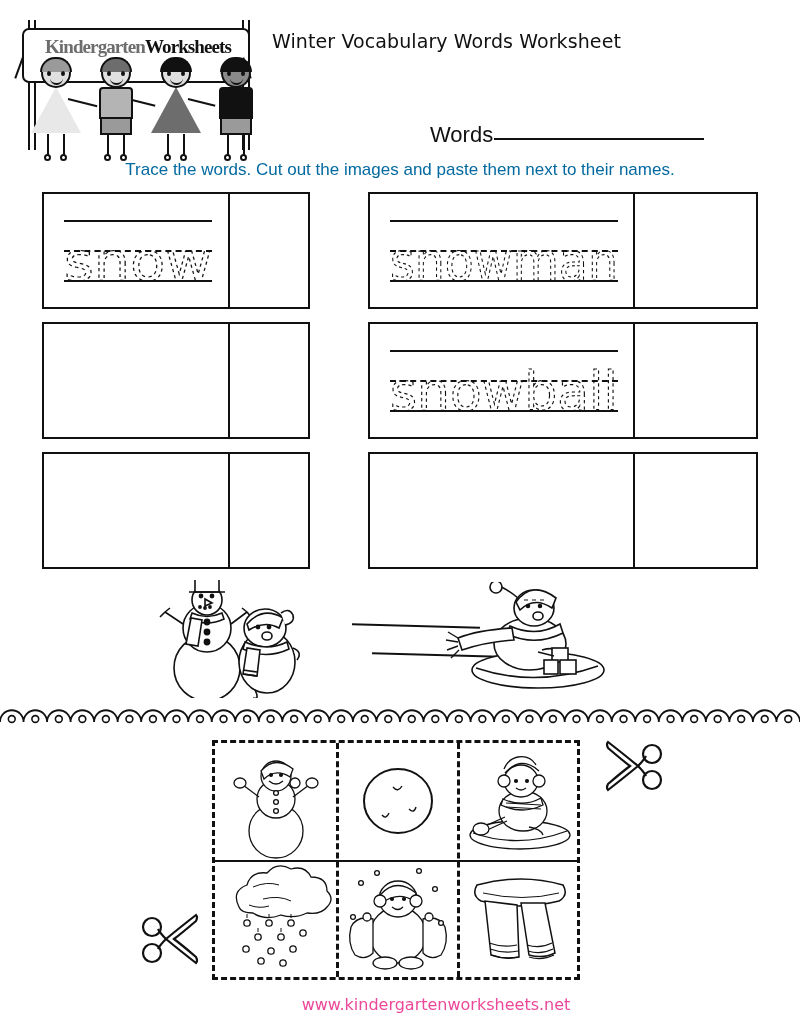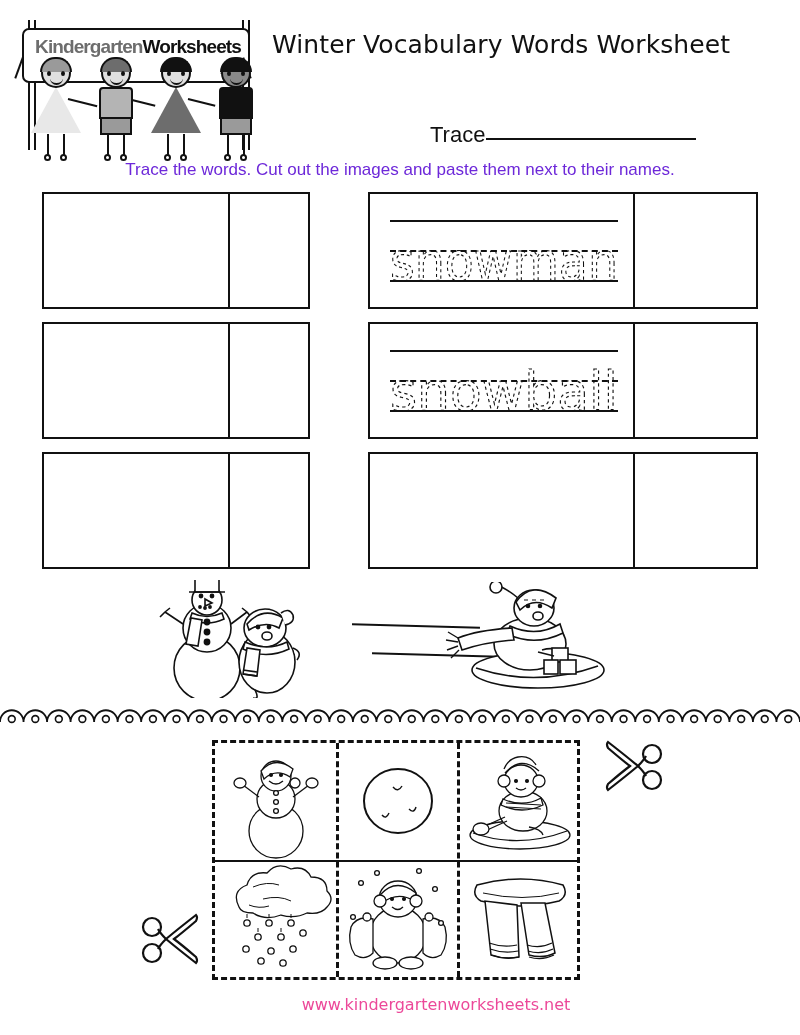--- a/index.html
+++ b/index.html
@@ -35,21 +35,21 @@
     border: 2px solid #111;
     border-radius: 7px;
     background: #fff;
     box-sizing: border-box;
   }
   #logo-text {
     position: absolute;
     left: 0; top: 6px;
     width: 228px;
     text-align: center;
-    font-family: Liberation Sans, sans-serif;
+    font-family: Liberation Serif, serif;
     font-size: 19px;
     font-weight: bold;
     letter-spacing: -0.9px;
     white-space: nowrap;
   }
   #logo-text .kg { color: #6d6d6d; }
   #logo-text .ws { color: #111; }
   #logo-net {
     position: absolute;
     right: 8px; top: 36px;
@@ -185,21 +185,21 @@
     background: #111;
     transform: rotate(-20deg);
   }
 
   
   #title {
     position: absolute;
     left: 272px; top: 30px;
     width: 510px;
     font-family: "DejaVu Sans", sans-serif;
-    font-size: 25px;
+    font-size: 19px;
     letter-spacing: 0.1px;
     color: #111;
     white-space: nowrap;
   }
   #name-row {
     position: absolute;
     left: 430px; top: 122px;
     font-family: "Liberation Sans", sans-serif;
     font-size: 22px;
     color: #111;
@@ -212,21 +212,21 @@
     vertical-align: 2px;
     margin-left: 1px;
   }
   #instructions {
     position: absolute;
     left: 0; top: 160px;
     width: 800px;
     text-align: center;
     font-family: "Liberation Sans", sans-serif;
     font-size: 17px;
-    color: #6d28d9;
+    color: #0369a1;
   }
 
   
   #trace-area {
     position: absolute;
     left: 0; top: 192px;
     width: 800px; height: 390px;
   }
   .trace-row {
     position: absolute;
@@ -445,30 +445,39 @@
       <div class="kid-leg l"></div>
       <div class="kid-leg r"></div>
       <div class="kid-foot l"></div>
       <div class="kid-foot r"></div>
     </div>
   </div>
 
   <div id="title">Winter Vocabulary Words Worksheet</div>
 
   <div id="name-row">
-    <span>Trace</span><span id="name-rule"></span>
+    <span>Words</span><span id="name-rule"></span>
   </div>
 </div>
 
 <div id="instructions">Trace the words. Cut out the images and paste them next to their names.</div>
 
 <div id="trace-area">
 
   <div class="trace-row" style="top:0px;">
     <div class="trace-card left">
+      <div class="rule-area">
+        <div class="rule-top"></div>
+        <div class="rule-mid"></div>
+        <div class="rule-base"></div>
+        <div class="trace-word"></div>
+      <svg class="dash-overlay" viewBox="0 0 148 66" preserveAspectRatio="none" width="148" height="66">
+            <text x="0" y="60" font-family="&quot;DejaVu Sans&quot;, sans-serif" font-size="54" fill="none" stroke="#111" stroke-width="1.2" stroke-dasharray="3.2 3.2" textLength="148" lengthAdjust="spacingAndGlyphs">snow</text>
+          </svg>
+        </div>
       <div class="paste-divider"></div>
       <div class="paste-cell" style="left:184px;"></div>
     </div>
 
     <div class="trace-card right">
       <div class="rule-area">
         <div class="rule-top"></div>
         <div class="rule-mid"></div>
         <div class="rule-base"></div>
         <div class="trace-word"></div>

